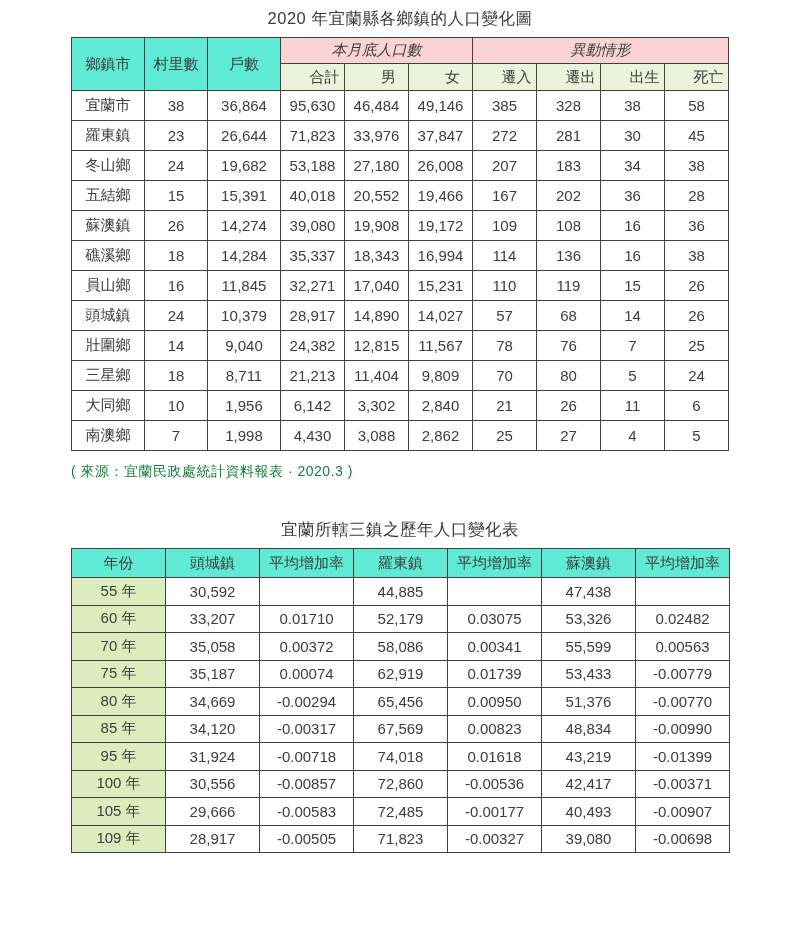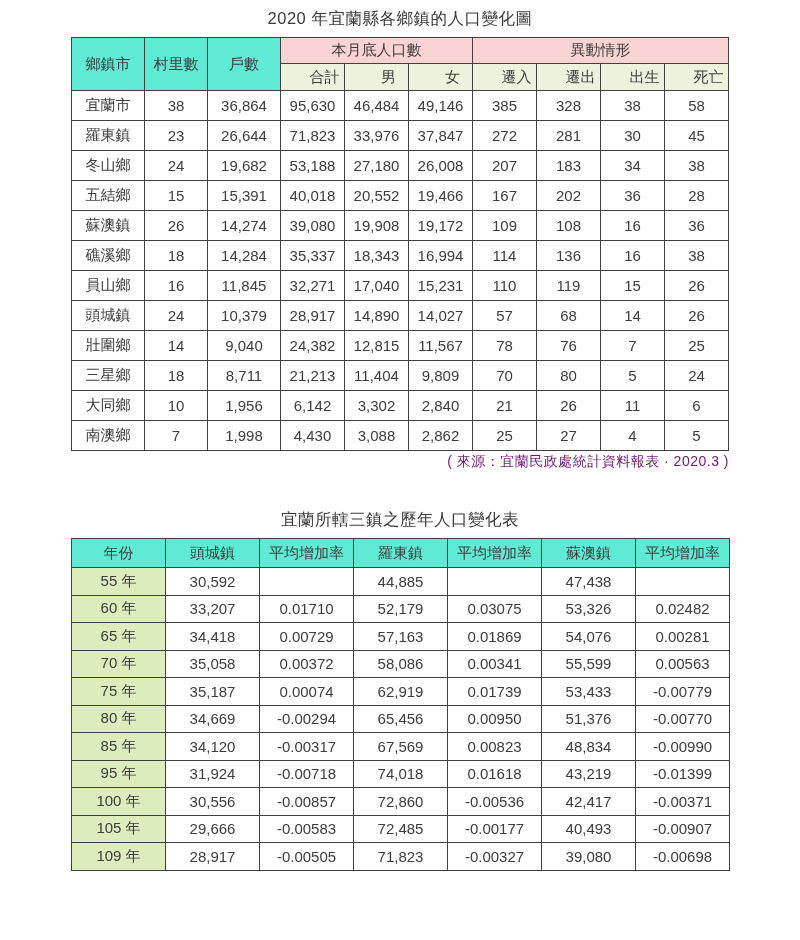--- a/index.html
+++ b/index.html
@@ -24,26 +24,26 @@
     font-size:15px; font-weight:normal;
     padding:0; overflow:hidden; white-space:nowrap;
     color:#3d3d3d;
   }
   .t1 thead tr.grp th { height:25px; }
   .t1 thead tr.sub th { height:26px;padding-left:24px; }
   .t1 tbody td { height:29px; }
   .t2 thead th { height:28px; }
   .t2 tbody td { height:26.5px; }
   .bg-cyan  { background:#5eead4; }
-  .bg-pink  { background:#fad3d4; }
+  .bg-pink  { background:#fad3d4;font-style:italic; }
   .bg-sub   { background:#ecf2db; }
   .bg-year  { background:#dcecbd;margin-left:30px; }
   .source {
-    width:658px; margin-left:71px; margin-top:2px;
-    text-align:right; font-size:14px; color:#701a75;
+    width:658px; margin-left:71px; margin-top:12px;
+    text-align:left; font-size:14px; color:#15803d;
     letter-spacing:0.5px;
   }
   .gap { height:30px; }
 </style>
 </head>
 <body>
 
 <div class="page">
 
   <h1 class="tbl-title">2020 年宜蘭縣各鄉鎮的人口變化圖</h1>
@@ -267,29 +267,20 @@
         <tr>
           <td class="bg-year">60 年</td>
           <td>33,207</td>
           <td>0.01710</td>
           <td>52,179</td>
           <td>0.03075</td>
           <td>53,326</td>
           <td>0.02482</td>
         </tr>
         <tr>
-          <td class="bg-year">65 年</td>
-          <td>34,418</td>
-          <td>0.00729</td>
-          <td>57,163</td>
-          <td>0.01869</td>
-          <td>54,076</td>
-          <td>0.00281</td>
-        </tr>
-        <tr>
           <td class="bg-year">70 年</td>
           <td>35,058</td>
           <td>0.00372</td>
           <td>58,086</td>
           <td>0.00341</td>
           <td>55,599</td>
           <td>0.00563</td>
         </tr>
         <tr>
           <td class="bg-year">75 年</td>

